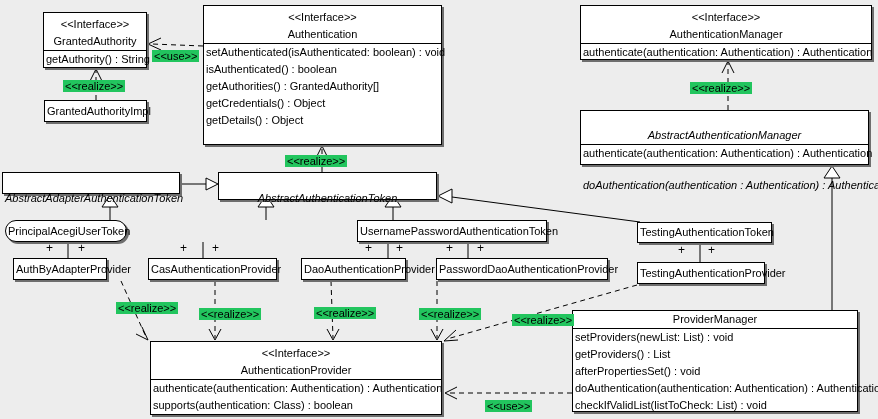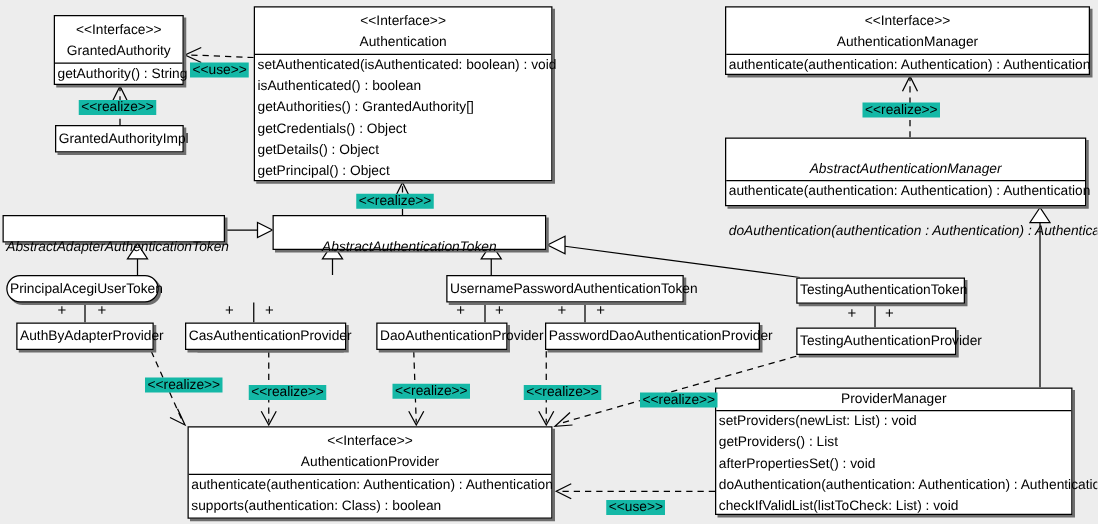--- a/index.html
+++ b/index.html
@@ -12,21 +12,21 @@
   .tri{fill:#fff;stroke:#000;stroke-width:1;}
   .uml-box{position:absolute;background:#fff;border:1px solid #000;box-shadow:2px 2px 0 #6e6e6e;
            box-sizing:border-box;z-index:1;}
   .title{text-align:center;}
   .t2{padding-top:3px;}
   .t2 div{line-height:17px;white-space:nowrap;}
   .single-name{line-height:20px;text-align:center;white-space:nowrap;padding:0 2px;}
   .methods{border-top:1px solid #000;}
   .m{line-height:17px;padding:0 2px;white-space:nowrap;}
   .it{font-style:italic;margin-top:15px;}
-  .edge-label{position:absolute;background:#14b8a6;padding:0 2px;white-space:nowrap;z-index:2;}
+  .edge-label{position:absolute;background:#22c55e;padding:0 2px;white-space:nowrap;z-index:2;}
   .plus{position:absolute;z-index:2;font-size:12px;line-height:11px;}
 </style>
 </head>
 <body>
 
 <div class="canvas">
 
   <svg class="wires" width="878" height="419" viewBox="0 0 878 419">
 
     <g>
@@ -130,21 +130,20 @@
     <div class="title t2">
       <div>&lt;&lt;Interface&gt;&gt;</div>
       <div>Authentication</div>
     </div>
     <div class="methods">
       <div class="m">setAuthenticated(isAuthenticated: boolean) : void</div>
       <div class="m">isAuthenticated() : boolean</div>
       <div class="m">getAuthorities() : GrantedAuthority[]</div>
       <div class="m">getCredentials() : Object</div>
       <div class="m">getDetails() : Object</div>
-      <div class="m">getPrincipal() : Object</div>
     </div>
   </div>
 
   <div class="uml-box" style="left:580px;top:5px;width:292px;height:55px;">
     <div class="title t2">
       <div>&lt;&lt;Interface&gt;&gt;</div>
       <div>AuthenticationManager</div>
     </div>
     <div class="methods">
       <div class="m">authenticate(authentication: Authentication) : Authentication</div>
@@ -176,21 +175,21 @@
   </div>
 
   <div class="uml-box" style="left:357px;top:220px;width:190px;height:22px;">
     <div class="single-name">UsernamePasswordAuthenticationToken</div>
   </div>
 
   <div class="uml-box" style="left:637px;top:222px;width:135px;height:21px;">
     <div class="single-name" style="line-height:19px;">TestingAuthenticationToken</div>
   </div>
 
-  <div class="uml-box" style="left:13px;top:258px;width:110px;height:22px;">
+  <div class="uml-box" style="left:13px;top:258px;width:94px;height:22px;">
     <div class="single-name">AuthByAdapterProvider</div>
   </div>
 
   <div class="uml-box" style="left:148px;top:258px;width:129px;height:22px;">
     <div class="single-name">CasAuthenticationProvider</div>
   </div>
 
   <div class="uml-box" style="left:301px;top:258px;width:105px;height:22px;">
     <div class="single-name">DaoAuthenticationProvider</div>
   </div>

